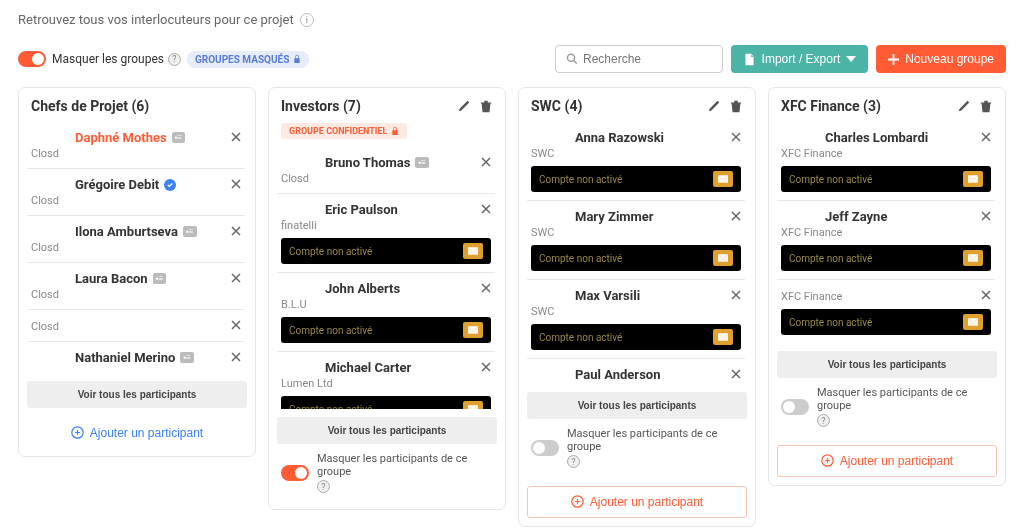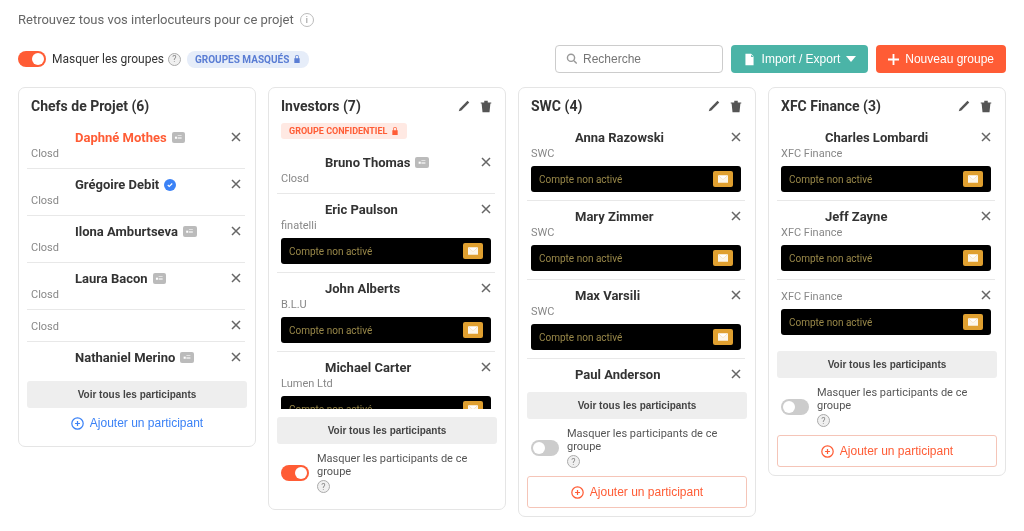--- a/index.html
+++ b/index.html
@@ -55,21 +55,21 @@
   
   .status-bar { background:#000000; border-radius:3px; padding:5px 8px; margin-top:6px; display:flex; align-items:center; justify-content:space-between;}
   .status-text { font-size:10px; color:#998849; }
   .mail-icon { background:#e0a030; color:#fff; width:20px; height:16px; border-radius:2px; display:flex; align-items:center; justify-content:center;}
   .mail-icon svg { width:10px; height:8px; }
   
   .col-footer { margin-top:4px; }
   .footer-btn { width:100%; background:#eee; border:none; padding:8px; font-size:10px; font-weight:700; color:#444; border-radius:3px; cursor:pointer; margin-top:4px;}
   .footer-toggle-row { display:flex; align-items:center; gap:8px; padding:8px 4px; font-size:11px; color:#555;}
   .footer-toggle-row .toggle { flex-shrink:0; }
-  .footer-add { width:100%; background:transparent; border:1px solid #f5c5b8; color:#ff5c35; padding:8px; font-size:12px; font-weight:500; border-radius:3px; cursor:pointer; display:flex; align-items:center; justify-content:center; gap:6px; margin-top:0;}
+  .footer-add { width:100%; background:transparent; border:1px solid #f5c5b8; color:#ff5c35; padding:8px; font-size:12px; font-weight:500; border-radius:3px; cursor:pointer; display:flex; align-items:flex-start; justify-content:center; gap:6px; margin-top:10px;}
   .footer-add.blue { color:#3b82f6; border-color:#c5d8f5; }
   .footer-add.no-border { border:none; }
   .plus-circle { width:13px; height:13px; }
 </style>
 </head>
 <body>
 
 <div class="page">
   <div class="subtitle">
     <span>Retrouvez tous vos interlocuteurs pour ce projet</span>

